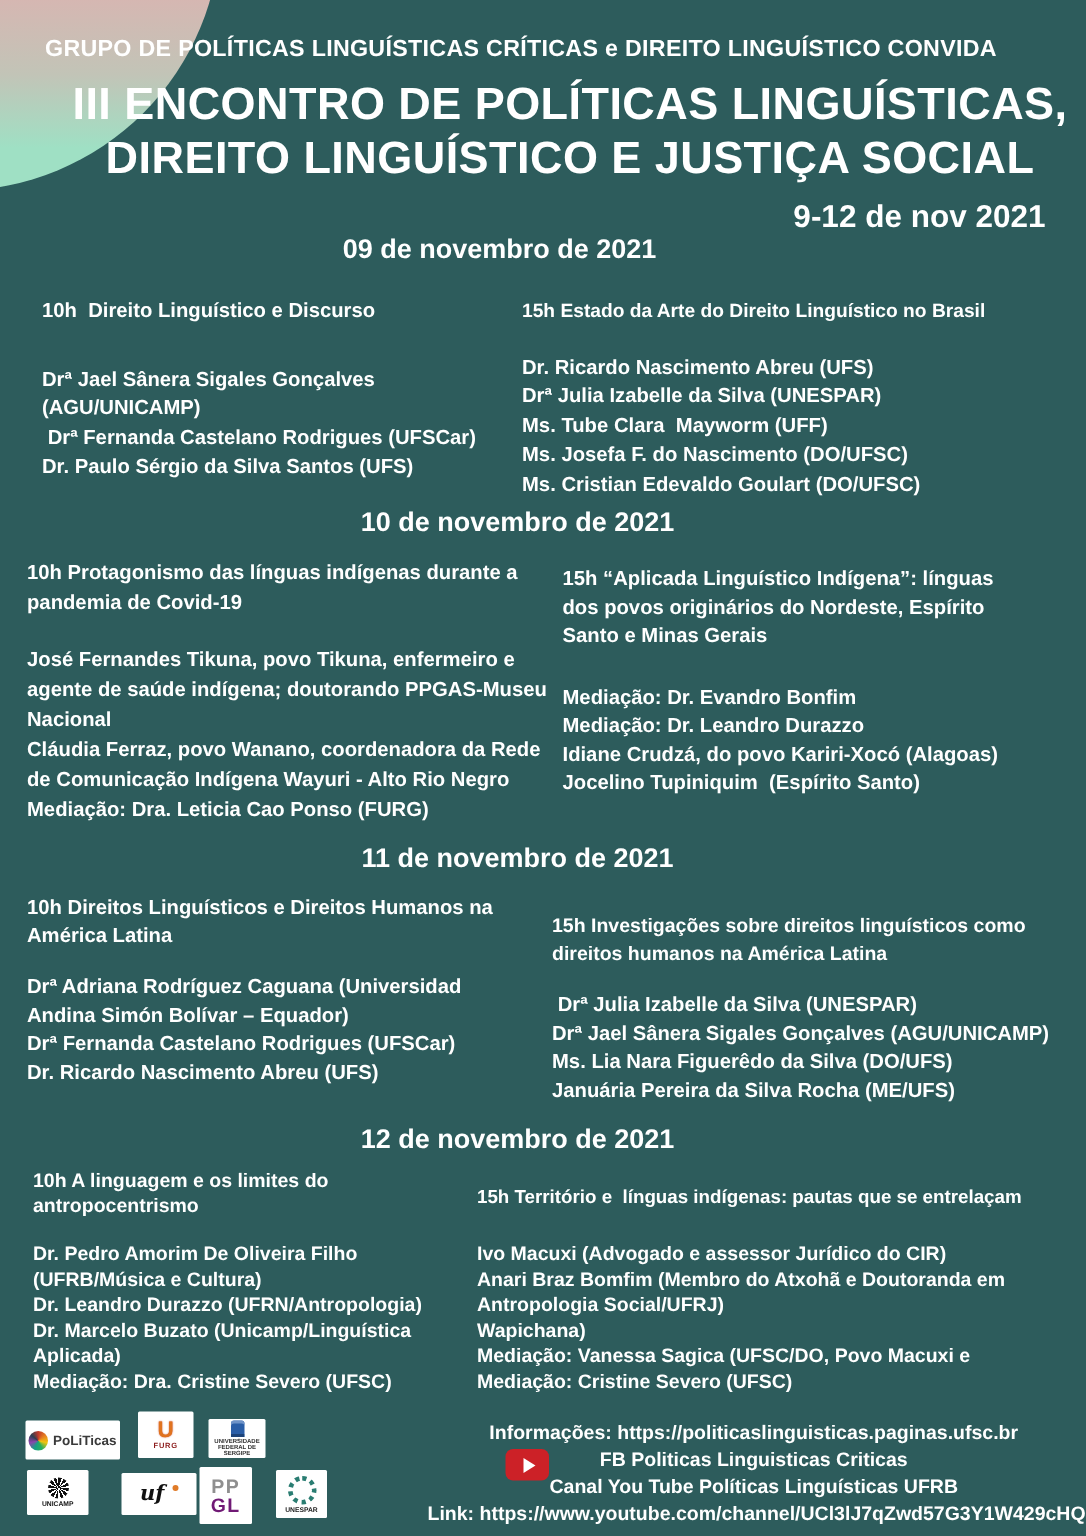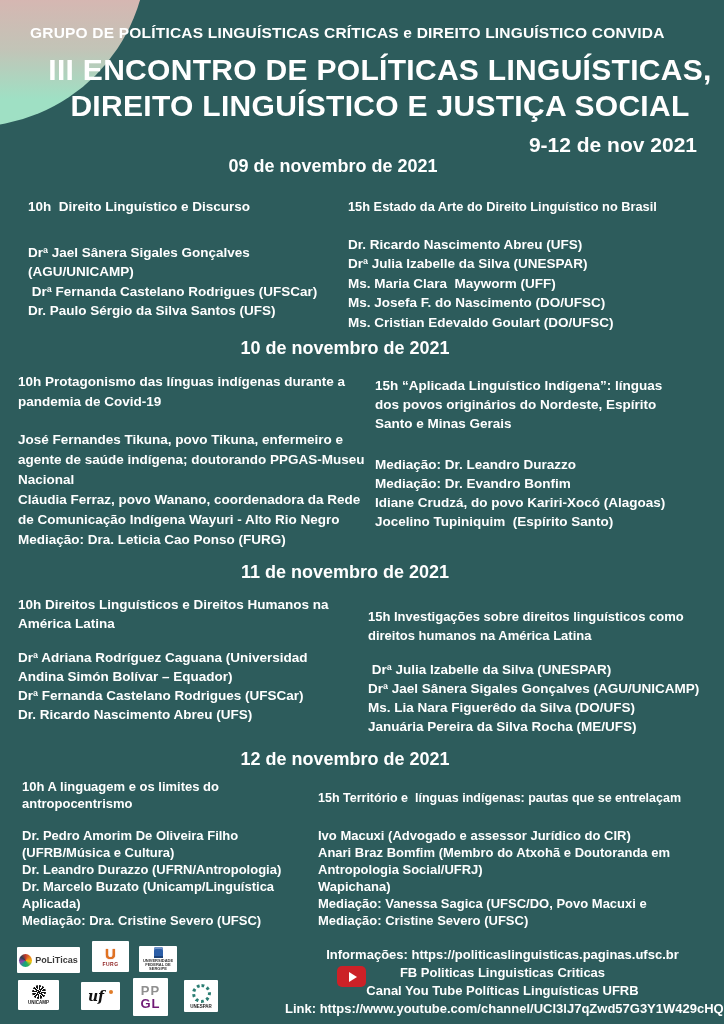--- a/index.html
+++ b/index.html
@@ -52,21 +52,21 @@
   #logo-furg .u{font-size:15px;line-height:15px;color:#e0731f;text-shadow:0 0 1px #c43d1b;}
   #logo-furg .lbl{font-size:5px;color:#8b1a1a;letter-spacing:.5px;}
   #logo-ufs{left:139px;top:946px;width:38px;height:26px;}
   #logo-ufs .emblem{width:9px;height:11px;background:#2b5ea7;border-radius:2px 2px 0 0;
     box-shadow:inset 0 2px 0 #6f93c8, inset 0 -2px 0 #1d4379;}
   #logo-ufs .lbl{font-size:4px;color:#333;text-align:center;line-height:4px;margin-top:1px;}
   #logo-unicamp{left:18px;top:980px;width:41px;height:30px;}
   #logo-unicamp .emblem{width:14px;height:14px;border-radius:50%;
     background:repeating-conic-gradient(#111 0 18deg,#fff 18deg 30deg);}
   #logo-unicamp .lbl{font-size:4.5px;color:#111;margin-top:1px;}
-  #logo-uf{left:81px;top:982px;width:39px;height:28px;justify-content:center;}
+  #logo-uf{left:81px;top:982px;width:50px;height:28px;justify-content:center;}
   #logo-uf .hand{font-size:14px;line-height:14px;color:#111;font-style:italic;
     font-family:"DejaVu Serif", serif;}
   #logo-uf .dot{width:4px;height:4px;border-radius:50%;background:#e07b28;margin-left:2px;margin-top:-8px;}
   #logo-ppgl{left:133px;top:978px;width:35px;height:38px;}
   #logo-ppgl .pp{font-size:13px;line-height:13px;color:#8f8f8f;letter-spacing:1px;}
   #logo-ppgl .gl{font-size:13px;line-height:13px;color:#701a75;letter-spacing:1px;}
   #logo-unespar{left:184px;top:980px;width:34px;height:32px;}
   #logo-unespar .ring{width:13px;height:13px;border-radius:50%;border:3px dotted #2a7d72;}
   #logo-unespar .lbl{font-size:4.5px;color:#222;margin-top:1px;}
 </style>
@@ -97,21 +97,21 @@
         <div class="line">Dr. Paulo Sérgio da Silva Santos (UFS)</div>
       </div>
   </section>
   <section class="session" id="d1r">
     <div class="s-title">
         <div class="line">15h Estado da Arte do Direito Linguístico no Brasil</div>
       </div>
     <div class="speakers">
         <div class="line">Dr. Ricardo Nascimento Abreu (UFS)</div>
         <div class="line">Drª Julia Izabelle da Silva (UNESPAR)</div>
-        <div class="line">Ms. Maria Clara  Mayworm (UFF)</div>
+        <div class="line">Ms. Tube Clara  Mayworm (UFF)</div>
         <div class="line">Ms. Josefa F. do Nascimento (DO/UFSC)</div>
         <div class="line">Ms. Cristian Edevaldo Goulart (DO/UFSC)</div>
       </div>
   </section>
 
   <div class="day-header" id="d2h">10 de novembro de 2021</div>
   <section class="session" id="d2l">
     <div class="s-title">
         <div class="line">10h Protagonismo das línguas indígenas durante a</div>
         <div class="line">pandemia de Covid-19</div>
@@ -125,22 +125,22 @@
         <div class="line">Mediação: Dra. Leticia Cao Ponso (FURG)</div>
       </div>
   </section>
   <section class="session" id="d2r">
     <div class="s-title">
         <div class="line">15h “Aplicada Linguístico Indígena”: línguas</div>
         <div class="line">dos povos originários do Nordeste, Espírito</div>
         <div class="line">Santo e Minas Gerais</div>
       </div>
     <div class="speakers">
+        <div class="line">Mediação: Dr. Evandro Bonfim</div>
         <div class="line">Mediação: Dr. Leandro Durazzo</div>
-        <div class="line">Mediação: Dr. Evandro Bonfim</div>
         <div class="line">Idiane Crudzá, do povo Kariri-Xocó (Alagoas)</div>
         <div class="line">Jocelino Tupiniquim  (Espírito Santo)</div>
       </div>
   </section>
 
   <div class="day-header" id="d3h">11 de novembro de 2021</div>
   <section class="session" id="d3l">
     <div class="s-title">
         <div class="line">10h Direitos Linguísticos e Direitos Humanos na</div>
         <div class="line">América Latina</div>

